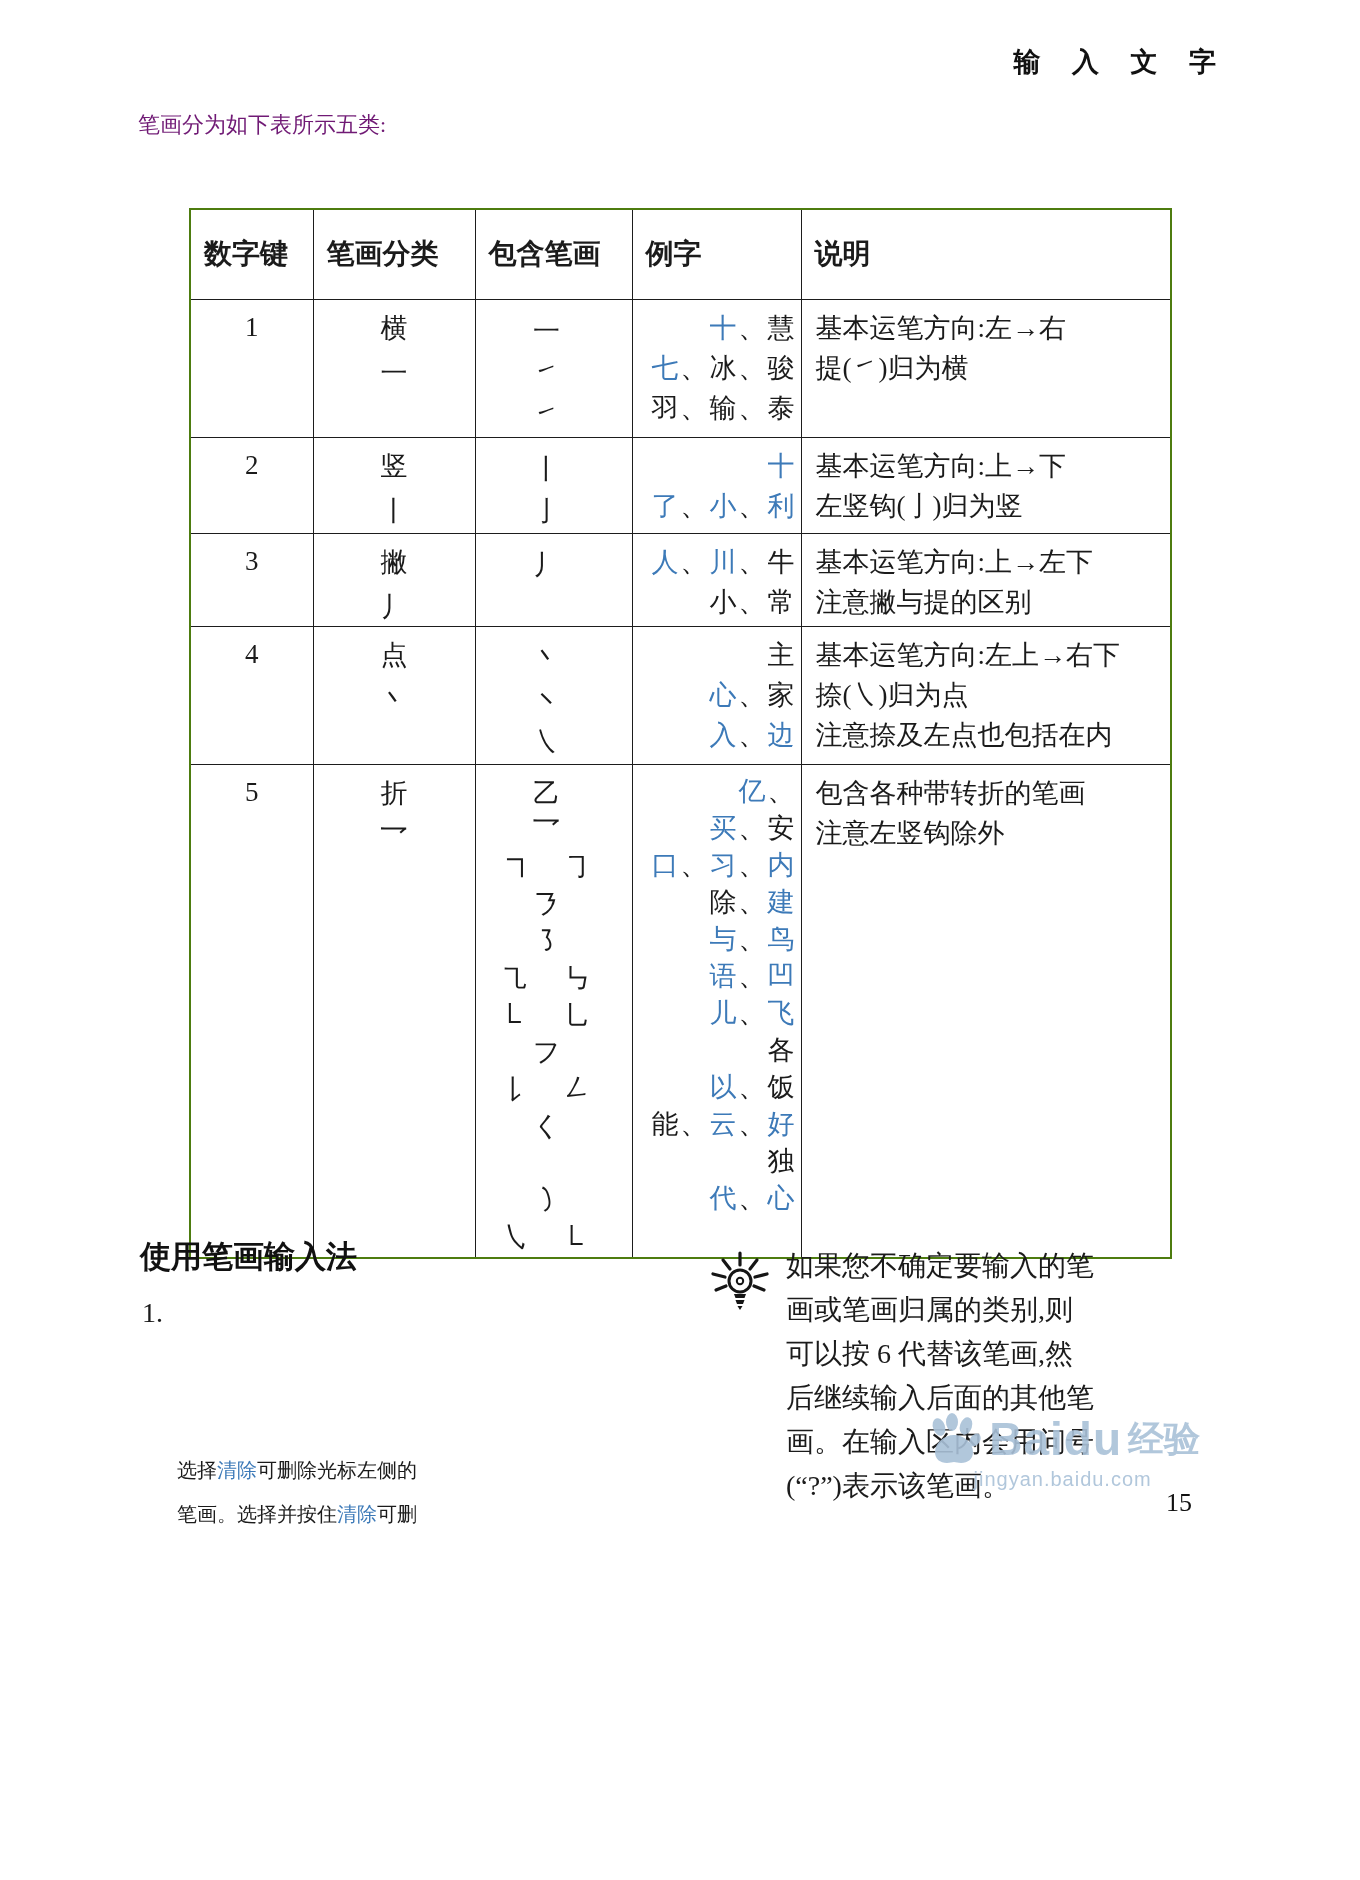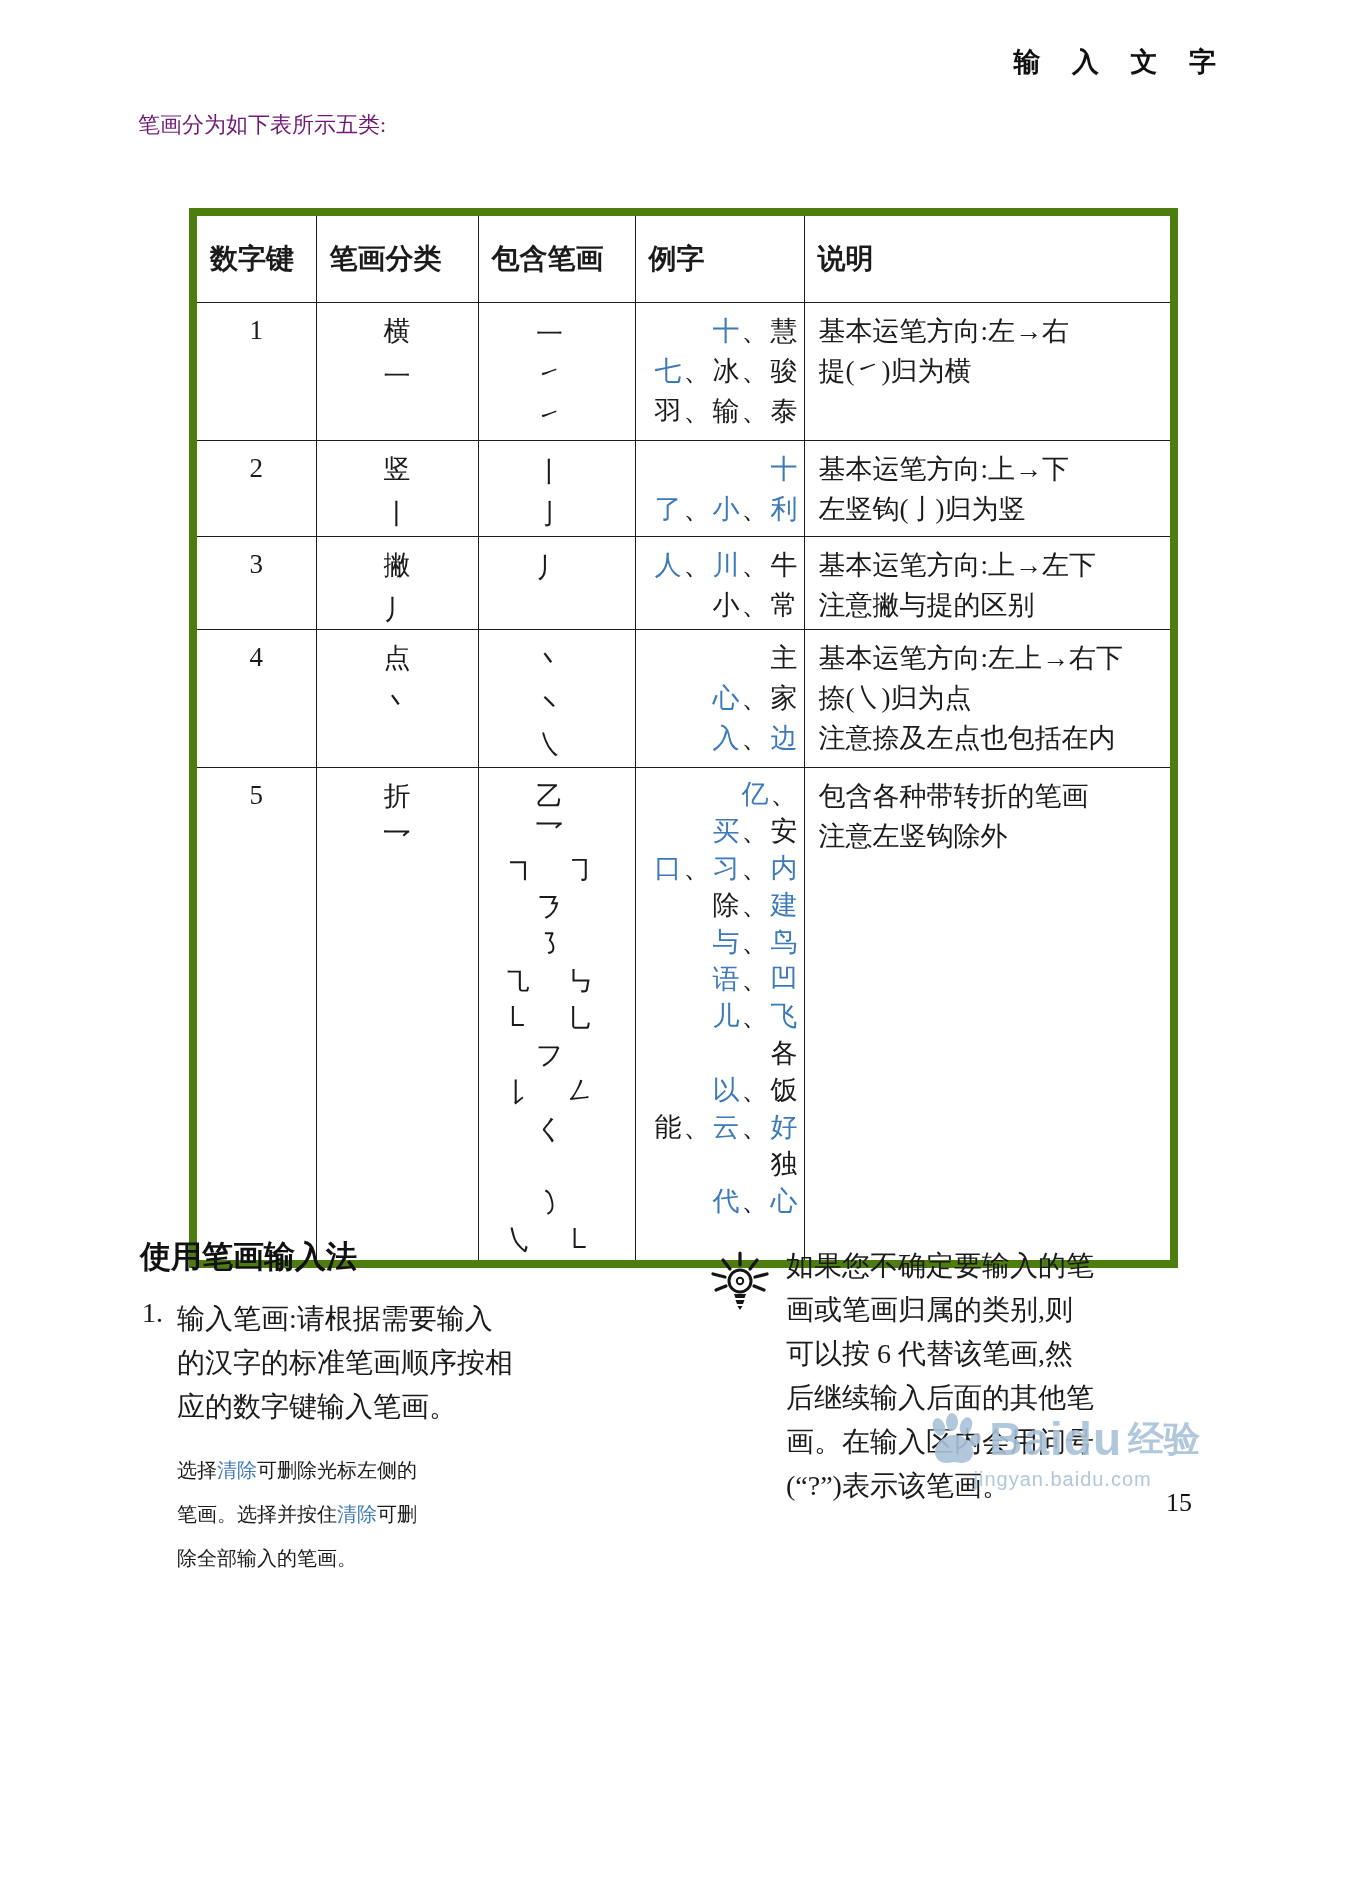--- a/index.html
+++ b/index.html
@@ -21,21 +21,21 @@
   
   .intro{
     position:absolute; left:138px; top:110px;
     font-size:22px; color:#701a75;
   }
   
   table.stroke-table{
     position:absolute; left:189px; top:208px;
     width:981px;
     border-collapse:collapse;
-    border:8px solid #4d7c0f;
+    border:2px solid #4d7c0f;
     table-layout:fixed;
   }
   .stroke-table col.c1{width:123px}
   .stroke-table col.c2{width:162px}
   .stroke-table col.c3{width:157px}
   .stroke-table col.c4{width:169px}
   .stroke-table col.c5{width:370px}
   .stroke-table th, .stroke-table td{
     border:1px solid #1d1d1d;
     vertical-align:top;
@@ -249,29 +249,23 @@
             <div class="note-line">包含各种带转折的笔画</div>
             <div class="note-line">注意左竖钩除外</div>
           </td>
         </tr>
       </tbody>
   </table>
 
   <h2 class="section-heading">使用笔画输入法</h2>
 
   <div class="list-number">1.</div>
-  <div class="item-text" id="item-text">
-      <div>输入笔画:请根据需要输入</div>
-      <div>的汉字的标准笔画顺序按相</div>
-      <div>应的数字键输入笔画。</div>
-    </div>
   <div class="clear-para" id="clear-para">
       <div class="ex-line"><span>选择</span><span style="color: rgb(61, 122, 184);">清除</span><span>可删除光标左侧的</span></div>
       <div class="ex-line"><span>笔画。选择并按住</span><span style="color: rgb(61, 122, 184);">清除</span><span>可删</span></div>
-      <div class="ex-line"><span>除全部输入的笔画。</span></div>
     </div>
 
   <svg class="tip-icon" viewBox="0 0 64 64">
     <g stroke="#151515" stroke-width="3.2" stroke-linecap="round" fill="none">
       <line x1="32" y1="3" x2="32" y2="15"></line>
       <line x1="15" y1="10" x2="22" y2="19"></line>
       <line x1="49" y1="10" x2="42" y2="19"></line>
       <line x1="5" y1="24" x2="17" y2="27"></line>
       <line x1="59" y1="24" x2="47" y2="27"></line>
       <line x1="8" y1="40" x2="18" y2="36"></line>

